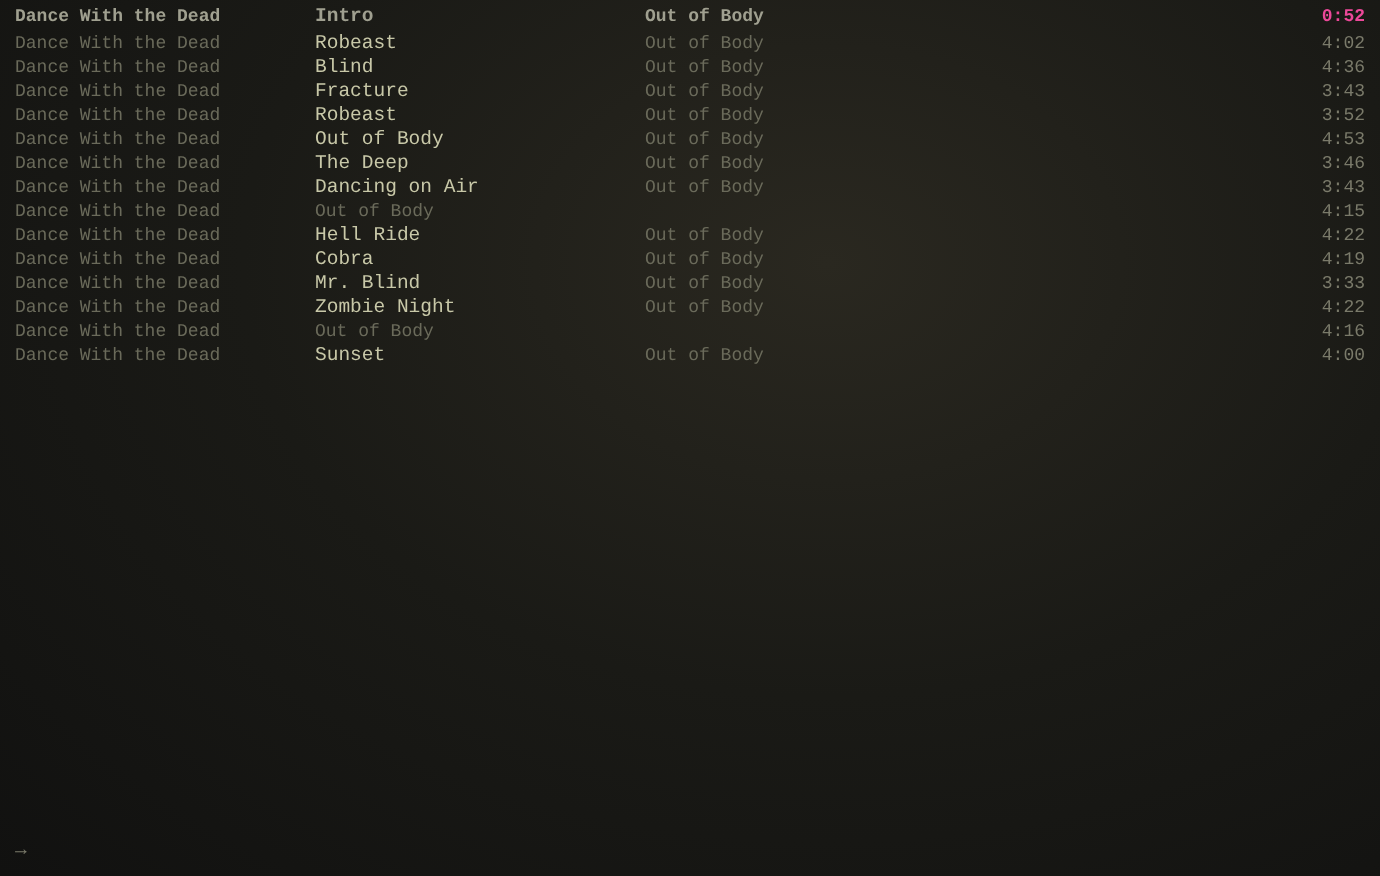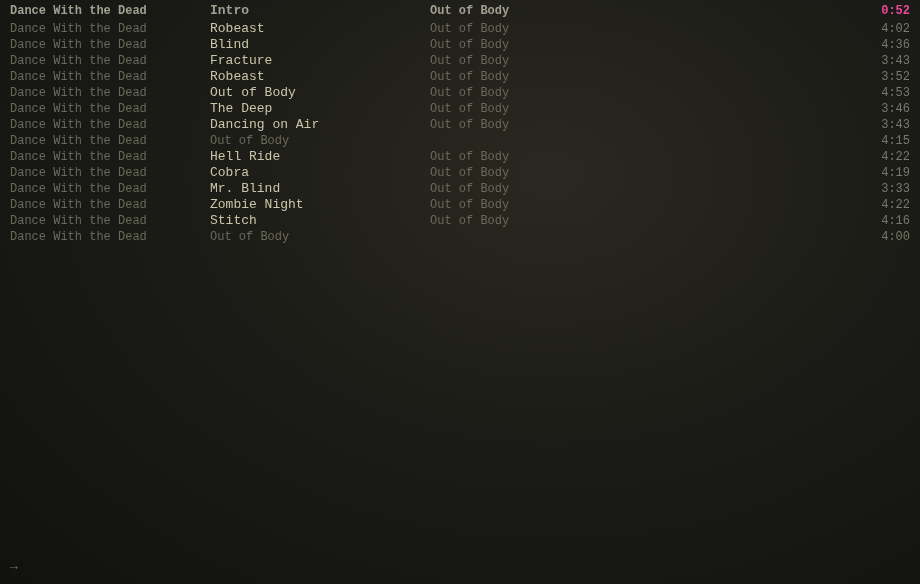--- a/index.html
+++ b/index.html
@@ -169,24 +169,24 @@
       <span class="col-duration">3:33</span>
     </div>
     <div class="track-row">
       <span class="col-artist">Dance With the Dead</span>
       <span class="col-title">Zombie Night</span>
       <span class="col-album">Out of Body</span>
       <span class="col-duration">4:22</span>
     </div>
     <div class="track-row">
       <span class="col-artist">Dance With the Dead</span>
-      <span class="col-title">Stitch</span>
       <span class="col-album">Out of Body</span>
       <span class="col-duration">4:16</span>
     </div>
     <div class="track-row">
       <span class="col-artist">Dance With the Dead</span>
+      <span class="col-title">Sunset</span>
       <span class="col-album">Out of Body</span>
       <span class="col-duration">4:00</span>
     </div>
   </div>
 
 <div class="arrow-indicator">→</div>
 
 </body></html>

